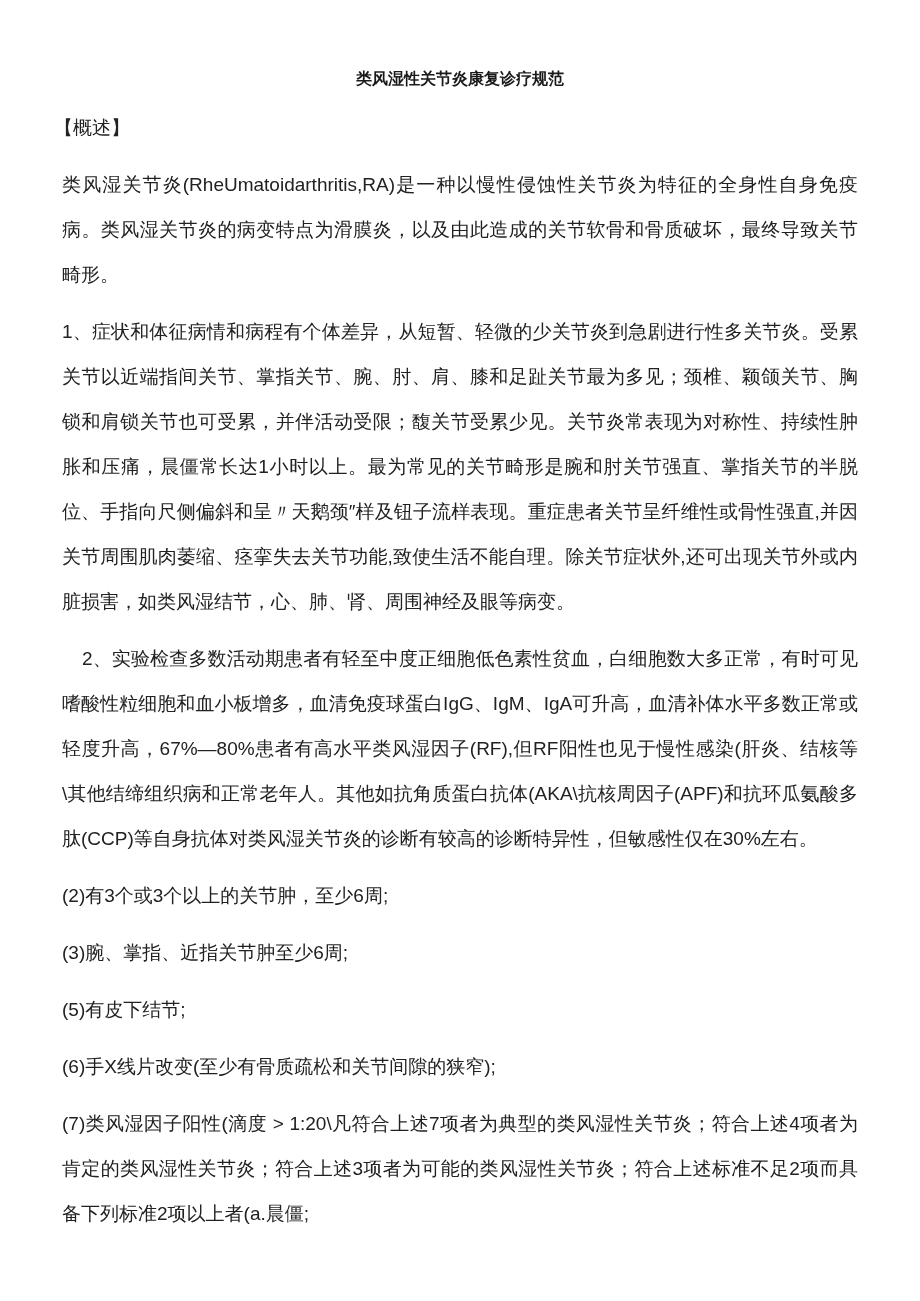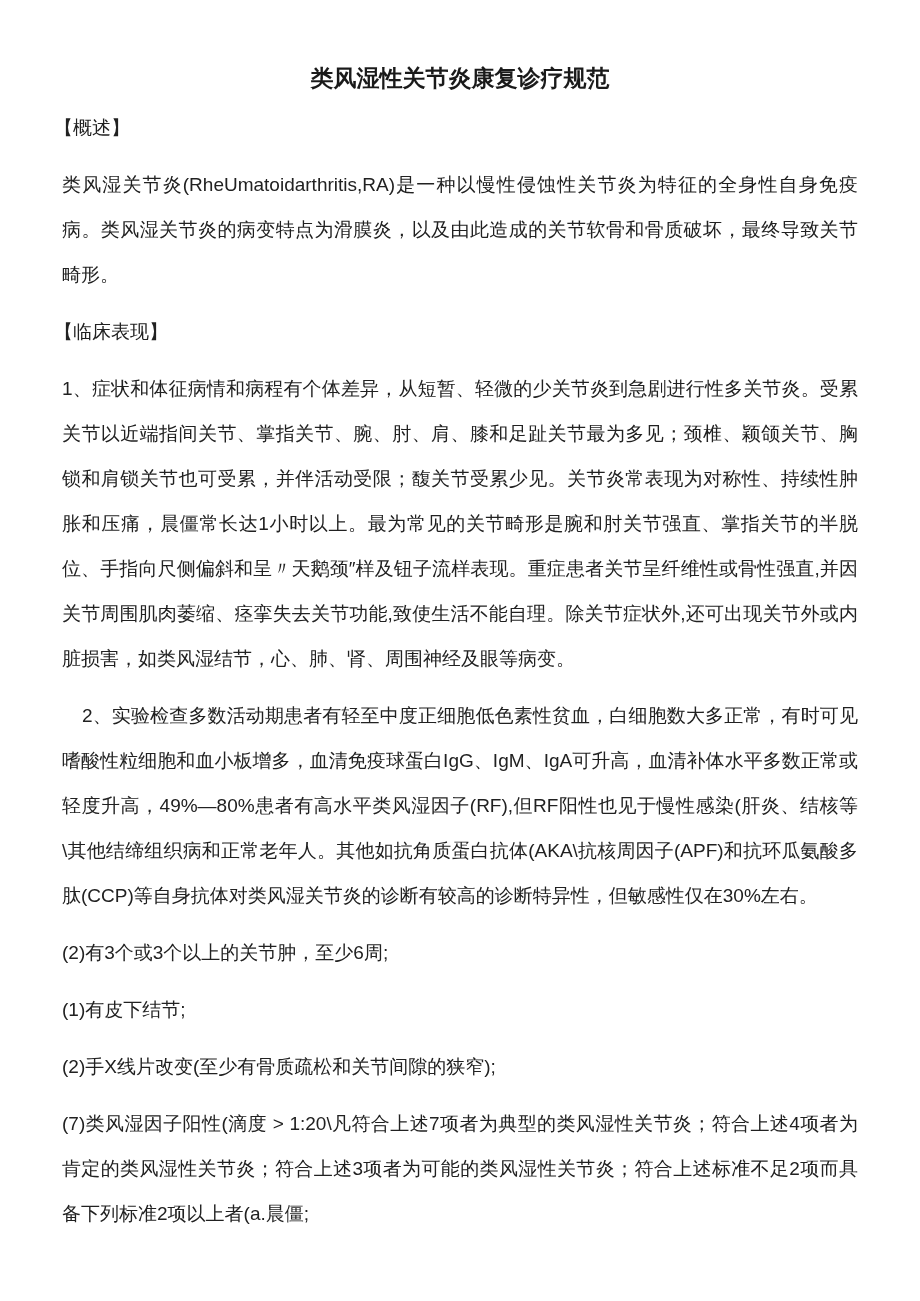--- a/index.html
+++ b/index.html
@@ -14,21 +14,21 @@
     padding: 56px 50px 30px 50px;
     background: #ffffff;
     font-family: "Liberation Sans", "DejaVu Sans", sans-serif;
     font-size: 19px;
     line-height: 45px;
     color: #212121;
     overflow: hidden;
   }
   .doc-title {
     margin: 0;
-    font-size: 23px;
+    font-size: 16px;
     font-weight: bold;
     text-align: center;
     line-height: 45px;
     color: #1a1a1a;
   }
   .section-heading {
     margin: 4px;
     font-weight: normal;
     font-size: 19px;
     line-height: 45px;
@@ -47,25 +47,25 @@
 <body>
 
 <div class="page">
 
   <h1 class="doc-title">类风湿性关节炎康复诊疗规范</h1>
 
   <p class="section-heading">【概述】</p>
 
   <p class="para">类风湿关节炎(RheUmatoidarthritis,RA)是一种以慢性侵蚀性关节炎为特征的全身性自身免疫病。类风湿关节炎的病变特点为滑膜炎，以及由此造成的关节软骨和骨质破坏，最终导致关节畸形。</p>
 
-  <p class="section-heading">【临床表现】</p>
 
   <p class="para">1、症状和体征病情和病程有个体差异，从短暂、轻微的少关节炎到急剧进行性多关节炎。受累关节以近端指间关节、掌指关节、腕、肘、肩、膝和足趾关节最为多见；颈椎、颖颌关节、胸锁和肩锁关节也可受累，并伴活动受限；馥关节受累少见。关节炎常表现为对称性、持续性肿胀和压痛，晨僵常长达1小时以上。最为常见的关节畸形是腕和肘关节强直、掌指关节的半脱位、手指向尺侧偏斜和呈〃天鹅颈″样及钮子流样表现。重症患者关节呈纤维性或骨性强直,并因关节周围肌肉萎缩、痉挛失去关节功能,致使生活不能自理。除关节症状外,还可出现关节外或内脏损害，如类风湿结节，心、肺、肾、周围神经及眼等病变。</p>
 
-  <p class="para indent-1">2、实验检查多数活动期患者有轻至中度正细胞低色素性贫血，白细胞数大多正常，有时可见嗜酸性粒细胞和血小板增多，血清免疫球蛋白IgG、IgM、IgA可升高，血清补体水平多数正常或轻度升高，49%—80%患者有高水平类风湿因子(RF),但RF阳性也见于慢性感染(肝炎、结核等\其他结缔组织病和正常老年人。其他如抗角质蛋白抗体(AKA\抗核周因子(APF)和抗环瓜氨酸多肽(CCP)等自身抗体对类风湿关节炎的诊断有较高的诊断特异性，但敏感性仅在30%左右。</p>
+  <p class="para indent-1">2、实验检查多数活动期患者有轻至中度正细胞低色素性贫血，白细胞数大多正常，有时可见嗜酸性粒细胞和血小板增多，血清免疫球蛋白IgG、IgM、IgA可升高，血清补体水平多数正常或轻度升高，67%—80%患者有高水平类风湿因子(RF),但RF阳性也见于慢性感染(肝炎、结核等\其他结缔组织病和正常老年人。其他如抗角质蛋白抗体(AKA\抗核周因子(APF)和抗环瓜氨酸多肽(CCP)等自身抗体对类风湿关节炎的诊断有较高的诊断特异性，但敏感性仅在30%左右。</p>
 
 
   <p class="para">(2)有3个或3个以上的关节肿，至少6周;</p>
-  <p class="para">(1)有皮下结节;</p>
-  <p class="para">(2)手X线片改变(至少有骨质疏松和关节间隙的狭窄);</p>
+  <p class="para">(3)腕、掌指、近指关节肿至少6周;</p>
+  <p class="para">(5)有皮下结节;</p>
+  <p class="para">(6)手X线片改变(至少有骨质疏松和关节间隙的狭窄);</p>
   <p class="para">(7)类风湿因子阳性(滴度 &gt; 1:20\凡符合上述7项者为典型的类风湿性关节炎；符合上述4项者为肯定的类风湿性关节炎；符合上述3项者为可能的类风湿性关节炎；符合上述标准不足2项而具备下列标准2项以上者(a.晨僵;</p>
 
 </div>
 
 </body></html>

